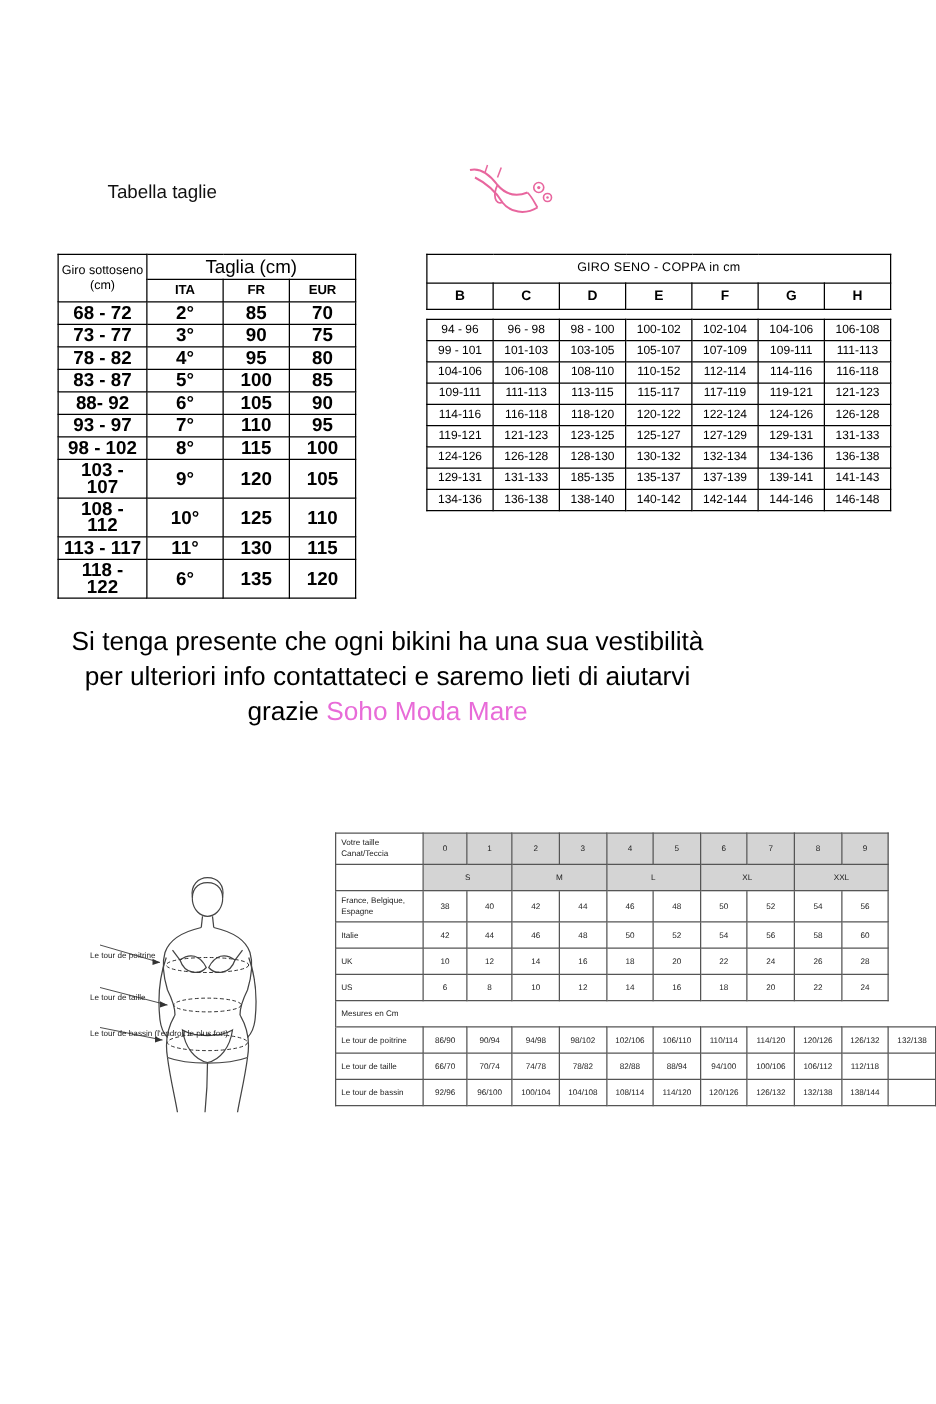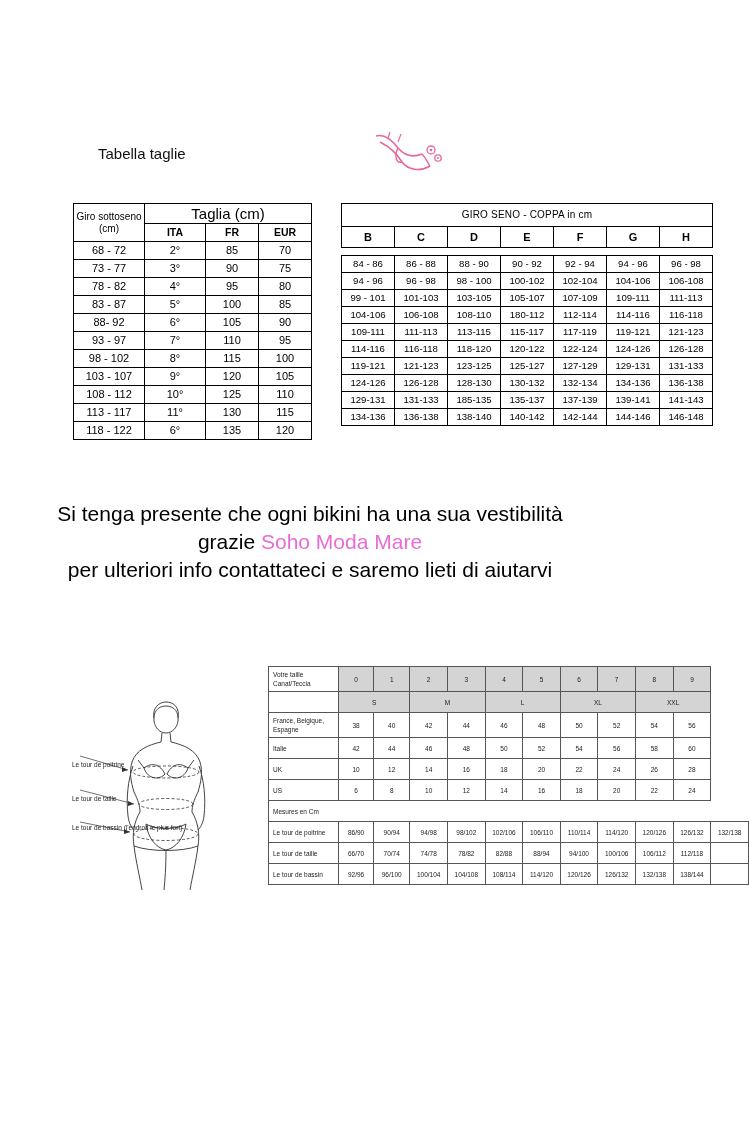--- a/index.html
+++ b/index.html
@@ -16,45 +16,44 @@
     overflow: hidden;
   }
 
   
   .title-taglie {
     position: absolute;
     left: 86px;
     top: 145px;
     font-size: 15px;
     color: #111;
-    margin-left: 12px;
   }
 
   .bra-icon {
     position: absolute;
     left: 368px;
     top: 128px;
     width: 80px;
     height: 52px;
   }
 
   
   .tbl-left {
     position: absolute;
-    left: 73px;
+    left: 46px;
     top: 203px;
     border-collapse: collapse;
     font-size: 11px;
   }
   .tbl-left td, .tbl-left th {
     border: 1px solid #000;
     text-align: center;
     padding: 2px 4px;
-    font-weight: normal;
-    font-size: 11px;
+    font-weight: bold;
+    font-size: 15px;
     line-height: 13px;
   }
   .tbl-left .giro-head {
     width: 62px;
     font-size: 10px;
     font-weight: normal;
     line-height: 12px;
     padding: 3px 2px;
   }
   .tbl-left .taglia-head {
@@ -296,29 +295,20 @@
       <td class="letter">D</td>
       <td class="letter">E</td>
       <td class="letter">F</td>
       <td class="letter">G</td>
       <td class="letter">H</td>
     </tr>
     <tr class="spacer">
       <td class="blank" colspan="7"></td>
     </tr>
     <tr>
-      <td>84 - 86</td>
-      <td>86 - 88</td>
-      <td>88 - 90</td>
-      <td>90 - 92</td>
-      <td>92 - 94</td>
-      <td>94 - 96</td>
-      <td>96 - 98</td>
-    </tr>
-    <tr>
       <td>94 - 96</td>
       <td>96 - 98</td>
       <td>98 - 100</td>
       <td>100-102</td>
       <td>102-104</td>
       <td>104-106</td>
       <td>106-108</td>
     </tr>
     <tr>
       <td>99 - 101</td>
@@ -326,21 +316,21 @@
       <td>103-105</td>
       <td>105-107</td>
       <td>107-109</td>
       <td>109-111</td>
       <td>111-113</td>
     </tr>
     <tr>
       <td>104-106</td>
       <td>106-108</td>
       <td>108-110</td>
-      <td>180-112</td>
+      <td>110-152</td>
       <td>112-114</td>
       <td>114-116</td>
       <td>116-118</td>
     </tr>
     <tr>
       <td>109-111</td>
       <td>111-113</td>
       <td>113-115</td>
       <td>115-117</td>
       <td>117-119</td>
@@ -390,24 +380,24 @@
       <td>140-142</td>
       <td>142-144</td>
       <td>144-146</td>
       <td>146-148</td>
     </tr>
   </tbody>
 </table>
 
 <div class="message">
   <div>Si tenga presente che ogni bikini ha una sua vestibilità</div>
+  <div>per ulteriori info contattateci e saremo lieti di aiutarvi</div>
   <div>
     <span>grazie </span><span class="brand">Soho Moda Mare</span>
   </div>
-  <div>per ulteriori info contattateci e saremo lieti di aiutarvi</div>
 </div>
 
 <svg class="figure" viewBox="0 0 195 190">
   <g fill="none" stroke="#444" stroke-width="1">
 
     <path d="M96 6 C 87 6, 83 13, 84 21 C 85 28, 90 33, 96 33 C 102 33, 107 28, 108 21 C 109 13, 105 6, 96 6 Z"></path>
 
     <path d="M84 18 C 82 8, 89 2, 96 2 C 104 2, 110 8, 108 18"></path>
 
     <path d="M92 33 L 91 42"></path>

